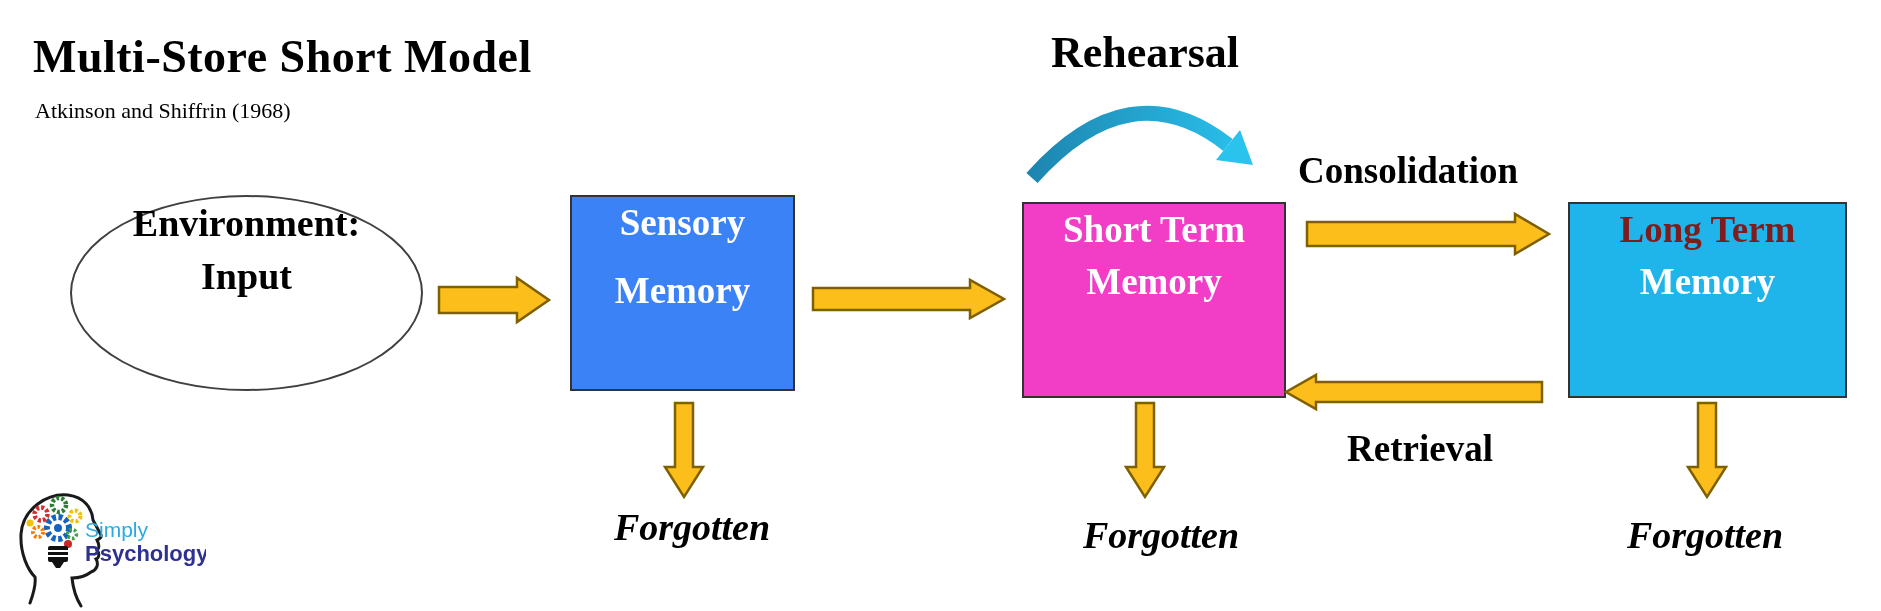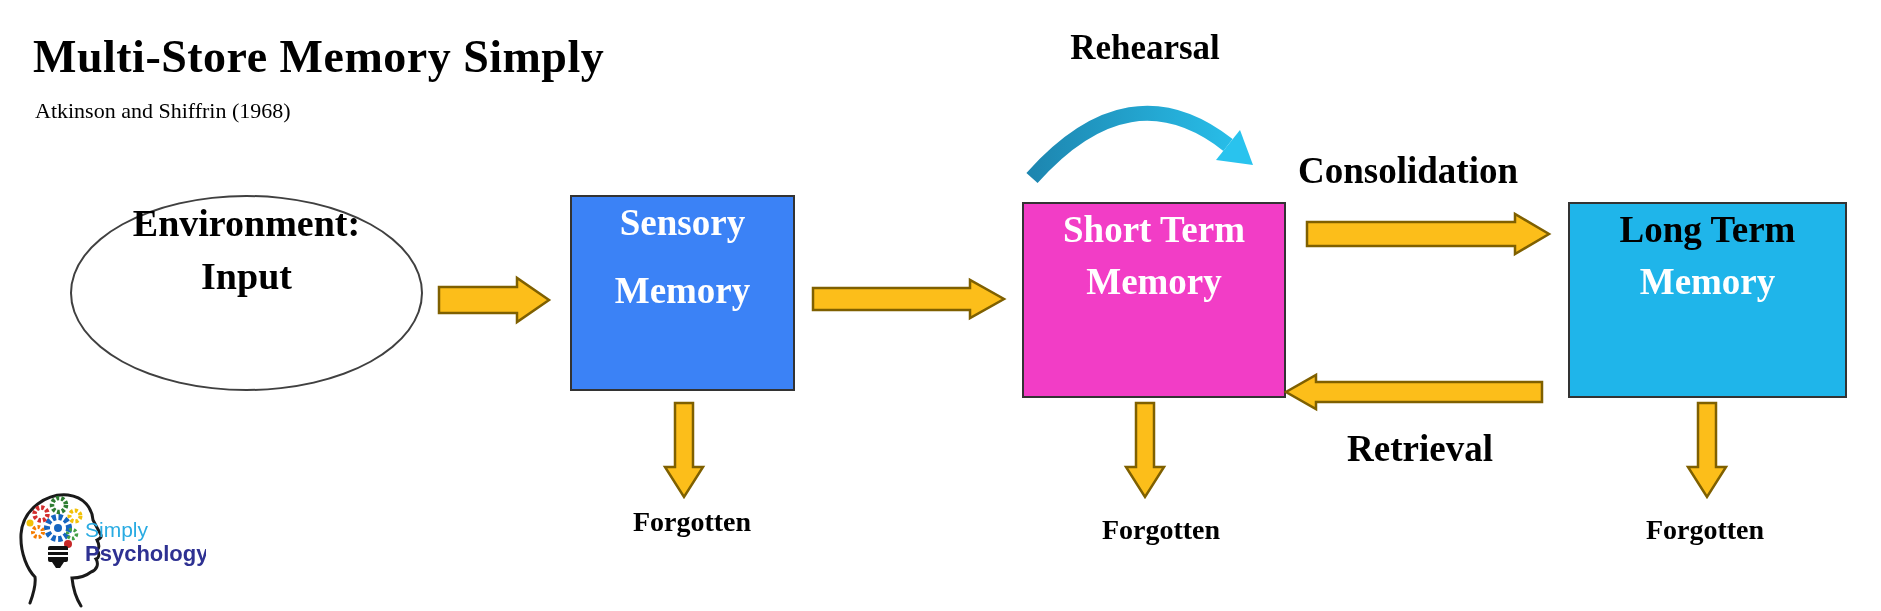--- a/index.html
+++ b/index.html
@@ -10,52 +10,52 @@
   .abs{position:absolute;}
   .page-title{left:33px;top:30px;font-size:46px;font-weight:700;letter-spacing:0.5px;}
   .page-subtitle{left:35px;top:98px;font-size:22px;font-weight:400;}
   .node{
     position:absolute;display:flex;flex-direction:column;align-items:center;
     text-align:center;font-weight:700;font-size:37px;line-height:52px;
     border:2px solid var(--node-border,#333);box-sizing:border-box;
   }
   .node.ellipse{border-radius:50%;background:#fff;border:2px solid #404040;font-size:38px;line-height:53px;}
   .flow-label{position:absolute;width:300px;text-align:center;font-weight:700;font-size:37px;line-height:1.15;color:#000;}
-  .flow-label.rehearsal{font-size:35px;}
-  .flow-label.forgotten{font-size:28px;}
+  .flow-label.rehearsal{font-size:44px;}
+  .flow-label.forgotten{font-size:38px;font-style:italic;}
   svg.arrows{position:absolute;left:0;top:0;pointer-events:none;}
   .block-arrow{fill:var(--arrow-fill,#FCBE1A);stroke:var(--arrow-outline,#7F6000);stroke-width:2.5;}
   .logo{position:absolute;left:6px;top:488px;}
   .logo text{font-family:"Liberation Sans","DejaVu Sans",sans-serif;}
 </style>
 </head>
 <body>
 
 <div class="canvas">
 
-  <div class="abs page-title">Multi-Store Memory Simply</div>
+  <div class="abs page-title">Multi-Store Short Model</div>
   <div class="abs page-subtitle">Atkinson and Shiffrin (1968)</div>
 
   <div class="node ellipse" style="left:70px;top:195px;width:353px;height:196px;">
     <div>Environment:</div>
     <div>Input</div>
   </div>
 
   <div class="node" style="left: 570px; top: 195px; width: 225px; height: 196px; background-color: #3b82f6; gap: 16px;">
     <div style="color: rgb(255, 255, 255);">Sensory</div>
     <div style="color: rgb(255, 255, 255);">Memory</div>
   </div>
 
   <div class="node" style="left: 1022px; top: 202px; width: 264px; height: 196px; background-color: rgb(242, 61, 198);">
     <div style="color: rgb(255, 255, 255);">Short Term</div>
     <div style="color: rgb(255, 255, 255);">Memory</div>
   </div>
 
   <div class="node" style="left: 1568px; top: 202px; width: 279px; height: 196px; background-color: rgb(31, 181, 234);">
-    <div style="color: #000000;">Long Term</div>
+    <div style="color: #7f1d1d;">Long Term</div>
     <div style="color: rgb(255, 255, 255);">Memory</div>
   </div>
 
   <svg class="arrows" width="1881" height="611" viewBox="0 0 1881 611">
     <defs>
       <linearGradient id="arcGrad" x1="1032" y1="0" x2="1253" y2="0" gradientUnits="userSpaceOnUse">
         <stop offset="0" stop-color="#1D86B0"></stop>
         <stop offset="1" stop-color="#29C3EE"></stop>
       </linearGradient>
     </defs>

